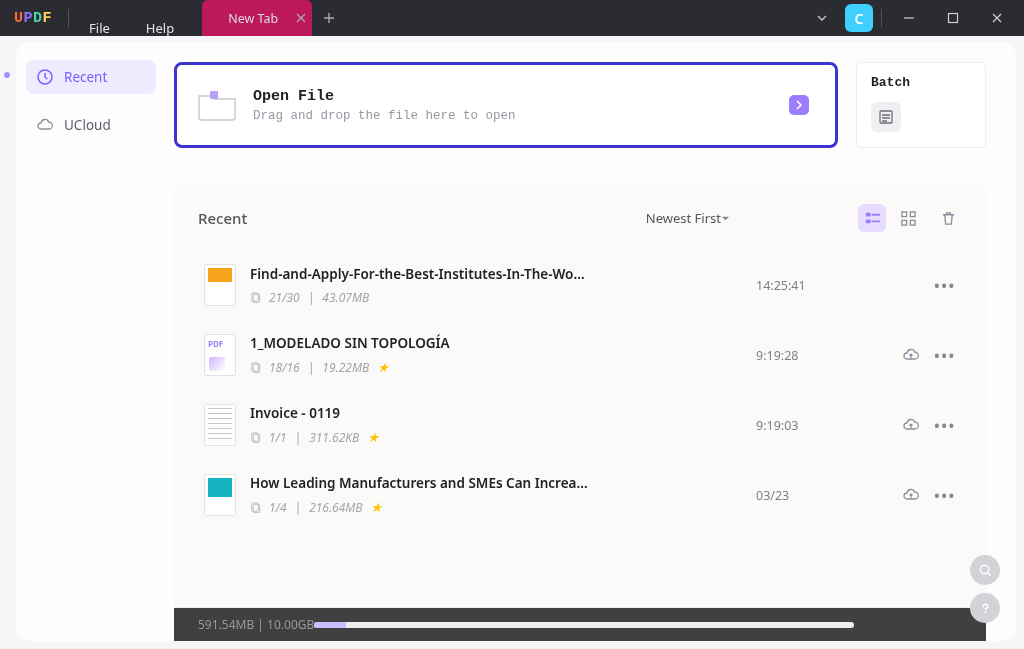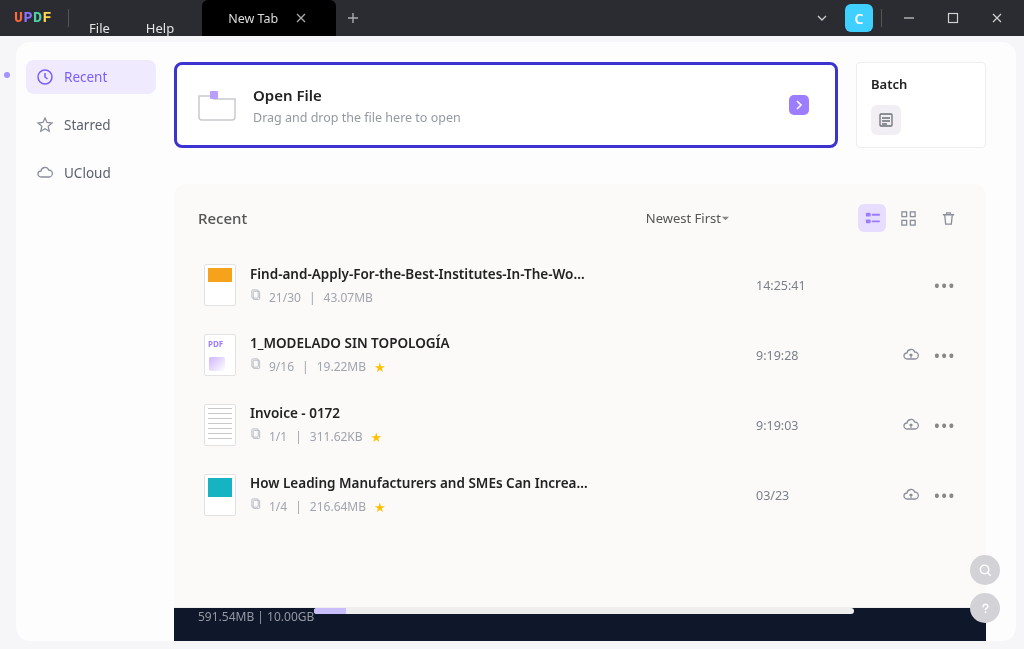--- a/index.html
+++ b/index.html
@@ -7,21 +7,21 @@
   
   
   .titlebar { height: 36px; background: #2b2c32; display: flex; align-items: center; color: #ccc; font-size: 13px; }
   .logo { padding: 0 14px; font-weight: 900; font-size: 15px; letter-spacing: .5px; font-family: Liberation Mono, monospace; }
   .logo span:nth-child(1){color:#ff6a3d}
   .logo span:nth-child(2){color:#8a72ff}
   .logo span:nth-child(3){color:#4fd1a5}
   .logo span:nth-child(4){color:#ffd54f}
   .tb-divider { width:1px; height:18px; background:#555; margin: 0 2px; }
   .menuitem { padding: 0 18px; color:#e4e4e4; cursor: pointer; margin-top: 20px; }
-  .tab { display:flex; align-items:center; gap:16px; background:#000000; height:100%; padding: 0 28px 0 26px; margin-left:10px; font-size:12.5px; color:#ddd; border-top-left-radius:6px; border-top-right-radius:6px; }
+  .tab { display:flex; align-items:center; gap:16px; background:#be185d; height:100%; padding: 0 4px 0 26px; margin-left:10px; font-size:12.5px; color:#ddd; border-top-left-radius:6px; border-top-right-radius:6px; }
   .tab-close { width:14px; height:14px; }
   .addtab { width:34px; height:34px; display:flex; align-items:center; justify-content:center; }
   .tb-spacer { flex:1; }
   .tb-right { display:flex; align-items:center; gap:6px; padding-right:8px; height:100%; }
   .avatar { width:28px; height:28px; border-radius:6px; background:#3fd0ff; color:#fff; display:flex; align-items:center; justify-content:center; font-weight:600; font-size:14px; }
   .winbtn { width:38px; height:36px; display:flex; align-items:center; justify-content:center; color:#d0d0d0; }
   .chev-wrap { width:34px; height:34px; display:flex; align-items:center; justify-content:center; }
   
   
   .shell { display:flex; height: calc(649px - 36px); background:#f6f5f7; }
@@ -31,21 +31,21 @@
   
   
   .sidebar { width:150px; padding: 18px 10px; }
   .nav { display:flex; align-items:center; gap:10px; padding:8px 10px; border-radius:8px; font-size:13.5px; color:#5b616b; cursor:pointer; }
   .nav.active { background:#efeafe; color:#7a5cff; }
   .nav + .nav { margin-top:14px; }
   .nav .ico { width:18px; height:18px; }
   
   
   .main { flex:1; padding: 20px 30px 0 8px; display:flex; flex-direction:column; min-width:0; }
-  .toprow { display:flex; gap:18px; }
+  .toprow { display:flex; gap:18px;font-family:Liberation Mono, monospace; }
   .openfile { flex:1; border:3px solid #3b34d0; background:#fff; border-radius:8px; display:flex; align-items:center; padding:18px 20px; gap:16px; position:relative; min-height:86px; }
   .folder-icn { width:40px; height:34px; position:relative; }
   .openfile .txt .t1 { font-size:15px; font-weight:600; color:#222; }
   .openfile .txt .t2 { font-size:12.5px; color:#9498a1; margin-top:4px; }
   .openfile .go { width:20px; height:20px; border-radius:5px; background:#9d7dff; position:absolute; right:26px; top:50%; transform:translateY(-50%); display:flex; align-items:center; justify-content:center; }
   .batch { width:130px; background:#fff; border:1px solid #eee; border-radius:4px; padding:12px 14px; }
   .batch .bt { font-size:13px; font-weight:600; color:#222; }
   .batch .bicn { margin-top:12px; width:30px; height:30px; border-radius:6px; background:#f1eff3; display:flex; align-items:center; justify-content:center; }
   
   
@@ -62,30 +62,30 @@
   .row { display:flex; align-items:center; padding:14px 6px; }
   .row + .row { border-top: none; }
   .thumb { width:32px; height:42px; border:1px solid #e2e2e2; background:#fff; border-radius:2px; flex-shrink:0; position:relative; overflow:hidden; }
   .thumb.orange::before { content:""; position:absolute; inset:3px; background:linear-gradient(#f7a21b,#f7a21b 40%,#fff 40%); }
   .thumb.pdf::before { content:"PDF"; position:absolute; top:3px; left:3px; font-size:8px; font-weight:700; color:#9d7dff; }
   .thumb.pdf::after { content:""; position:absolute; bottom:4px; left:4px; width:16px; height:14px; background:linear-gradient(135deg,#d0b5ff,#fff); border-radius:2px; }
   .thumb.doc::before { content:""; position:absolute; inset:3px; background:repeating-linear-gradient(#777 0 1px, transparent 1px 5px); opacity:.4; }
   .thumb.teal::before { content:""; position:absolute; inset:3px; background:linear-gradient(#16b3c2,#16b3c2 55%,#fff 55%); }
   .info { margin-left:14px; min-width:0; flex:1; }
   .fname { font-size:13.5px; font-weight:600; color:#222; white-space:nowrap; overflow:hidden; text-overflow:ellipsis; max-width:340px; }
-  .meta { display:flex; align-items:flex-start; gap:8px; margin-top:6px; font-size:12px; color:#a0a4ad; }
+  .meta { display:flex; align-items:center; gap:8px; margin-top:6px; font-size:12px; color:#a0a4ad;font-style:italic; }
   .meta .star { color:#ffc107; font-size:13px; }
   .meta .pg-icn { width:11px; height:11px; }
   .timecol { width:120px; font-size:12.5px; color:#7a7f89; text-align:left; }
   .actcol { width:80px; display:flex; align-items:center; justify-content:flex-end; gap:14px; }
   .cloud { width:18px; height:18px; }
   .more { font-weight:700; letter-spacing:2px; color:#888; cursor:pointer; font-size:14px; }
   
   
-  .storage { height:34px; display:flex; gap:0; padding: 0 24px; font-size:12px; color:#9498a1; border-top:1px solid #eee; background:#0f172a; }
+  .storage { height:34px; display:flex; align-items:center; gap:0; padding: 0 24px; font-size:12px; color:#9498a1; border-top:1px solid #eee; background:#404040; }
   .storagebar { flex:1; height:6px; background:#eee; border-radius:3px; overflow:hidden; max-width:540px; }
   .storagebar > div { height:100%; background:#c9bfff; width:5.8%; }
   
   
   .fab { position:absolute; right:16px; width:30px; height:30px; border-radius:50%; background:#d3d3d7; display:flex; align-items:center; justify-content:center; color:#fff; }
   .fab.search { bottom:56px; }
   .fab.help { bottom:18px; }
   
   svg { display:block; }
 </style>
@@ -147,28 +147,20 @@
 
     <div class="sidebar">
       <div class="nav active">
         <span class="ico">
           <svg viewBox="0 0 18 18" width="18" height="18">
               <circle cx="9" cy="9" r="7" stroke="#7a5cff" stroke-width="1.5" fill="none"></circle>
               <path d="M9 5v4l2.5 2" stroke="#7a5cff" stroke-width="1.5" fill="none"></path>
             </svg>
         </span>
         <span>Recent</span>
-      </div>
-      <div class="nav">
-        <span class="ico">
-          <svg viewBox="0 0 18 18" width="18" height="18">
-              <path d="M9 2l2 4.5 5 .5-3.8 3.3 1 4.9L9 12.8 4.8 15.2l1-4.9L2 7l5-.5z" stroke="#8a8f99" stroke-width="1.3" fill="none"></path>
-            </svg>
-        </span>
-        <span>Starred</span>
       </div>
       <div class="nav">
         <span class="ico">
           <svg viewBox="0 0 18 18" width="18" height="18">
               <path d="M5 13a3 3 0 010-6 4 4 0 017.7-1A3.5 3.5 0 0113 13z" stroke="#8a8f99" stroke-width="1.3" fill="none"></path>
             </svg>
         </span>
         <span>UCloud</span>
       </div>
     </div>
@@ -265,41 +257,41 @@
             </div>
             <div class="row">
               <div class="thumb pdf"></div>
               <div class="info">
                 <div class="fname">1_MODELADO SIN TOPOLOGÍA</div>
                 <div class="meta">
                   <svg class="pg-icn" viewBox="0 0 12 12">
                     <rect x="2" y="1" width="7" height="9" rx="1" stroke="#b6b9c1" fill="none"></rect>
                     <rect x="3.5" y="2.5" width="7" height="9" rx="1" stroke="#b6b9c1" fill="none"></rect>
                   </svg>
-                  <span>9/16</span>
+                  <span>18/16</span>
                   <span>|</span>
                   <span>19.22MB</span>
                   <span class="star">★</span>
                 </div>
               </div>
               <div class="timecol">9:19:28</div>
               <div class="actcol">
                 <span class="cloud">
                   <svg viewBox="0 0 18 18" width="18" height="18">
                     <path d="M5 13a3 3 0 010-6 4 4 0 017.7-1A3.5 3.5 0 0113 13z" stroke="#8a8f99" stroke-width="1.3" fill="none"></path>
                     <path d="M9 12V8m0 0l-1.5 1.5M9 8l1.5 1.5" stroke="#8a8f99" stroke-width="1.2" fill="none"></path>
                   </svg>
                 </span>
                 <span class="more">•••</span>
               </div>
             </div>
             <div class="row">
               <div class="thumb doc"></div>
               <div class="info">
-                <div class="fname">Invoice - 0172</div>
+                <div class="fname">Invoice - 0119</div>
                 <div class="meta">
                   <svg class="pg-icn" viewBox="0 0 12 12">
                     <rect x="2" y="1" width="7" height="9" rx="1" stroke="#b6b9c1" fill="none"></rect>
                     <rect x="3.5" y="2.5" width="7" height="9" rx="1" stroke="#b6b9c1" fill="none"></rect>
                   </svg>
                   <span>1/1</span>
                   <span>|</span>
                   <span>311.62KB</span>
                   <span class="star">★</span>
                 </div>

